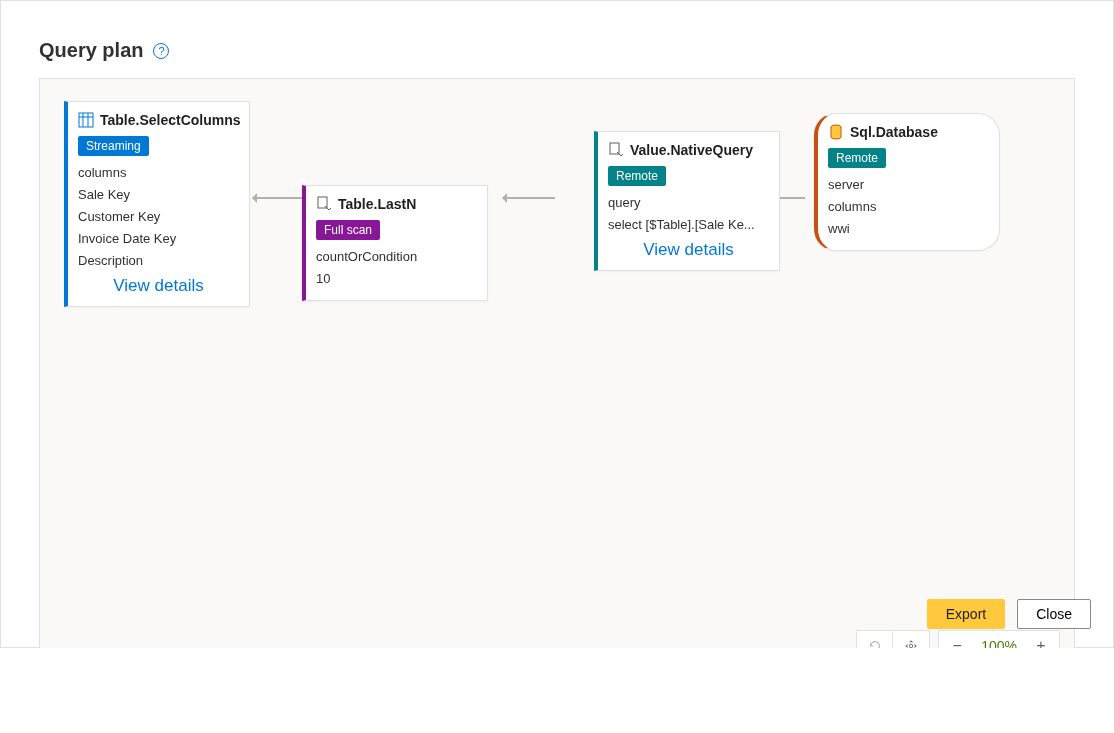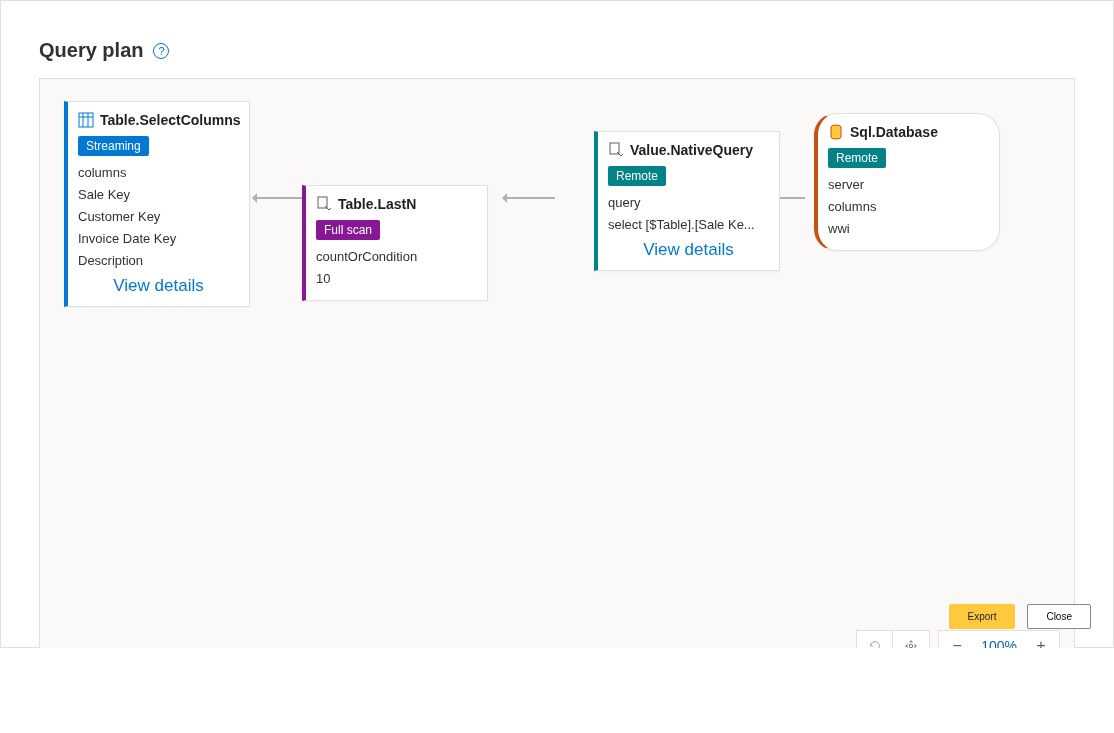--- a/index.html
+++ b/index.html
@@ -22,23 +22,23 @@
 .badge.teal { background: #038387; }
 .line { font-size: 13px; color: #323130; line-height: 22px; overflow: hidden; text-overflow: ellipsis; white-space: nowrap; }
 .view-details { color: #0078d4; font-size: 17px; text-align: center; padding-top: 4px; cursor: pointer; }
 .ic { width: 16px; height: 16px; display: inline-flex; align-items: center; justify-content: center; flex-shrink: 0; }
 .arrow { position: absolute; height: 2px; background: #b3b0ad; }
 .arrow::before { content: ''; position: absolute; left: -6px; top: -4px; border: 5px solid transparent; border-right-color: #b3b0ad; }
 .zoom-controls { position: absolute; right: 14px; bottom: 12px; display: flex; gap: 8px; }
 .zoom-group { display: flex; align-items: center; background: #fff; border: 1px solid #e0e0e0; height: 32px; }
 .zoom-btn { width: 36px; height: 100%; display: flex; align-items: center; justify-content: center; cursor: pointer; color: #605e5c; font-size: 16px; }
 .zoom-btn.sep { border-right: 1px solid #e0e0e0; }
-.zoom-text { padding: 0 6px; font-size: 14px; color: #0369a1; }
+.zoom-text { padding: 0 6px; font-size: 14px; color: #4d7c0f; }
 .footer { position: absolute; right: 22px; bottom: 18px; display: flex; gap: 12px; }
-.btn { padding: 6px 18px; font-size: 10px; border: 1px solid #8a8886; background: #fff; cursor: pointer; border-radius: 2px; }
+.btn { padding: 6px 18px; font-size: 14px; border: 1px solid #8a8886; background: #fff; cursor: pointer; border-radius: 2px; }
 .btn.primary { background: #ffc83d; border-color: #ffc83d; color: #201f1e; }
 </style>
 </head>
 <body>
 
 <div class="panel">
   <div class="header">
     <h1>Query plan</h1>
     <span class="help-icon">?</span>
   </div>

